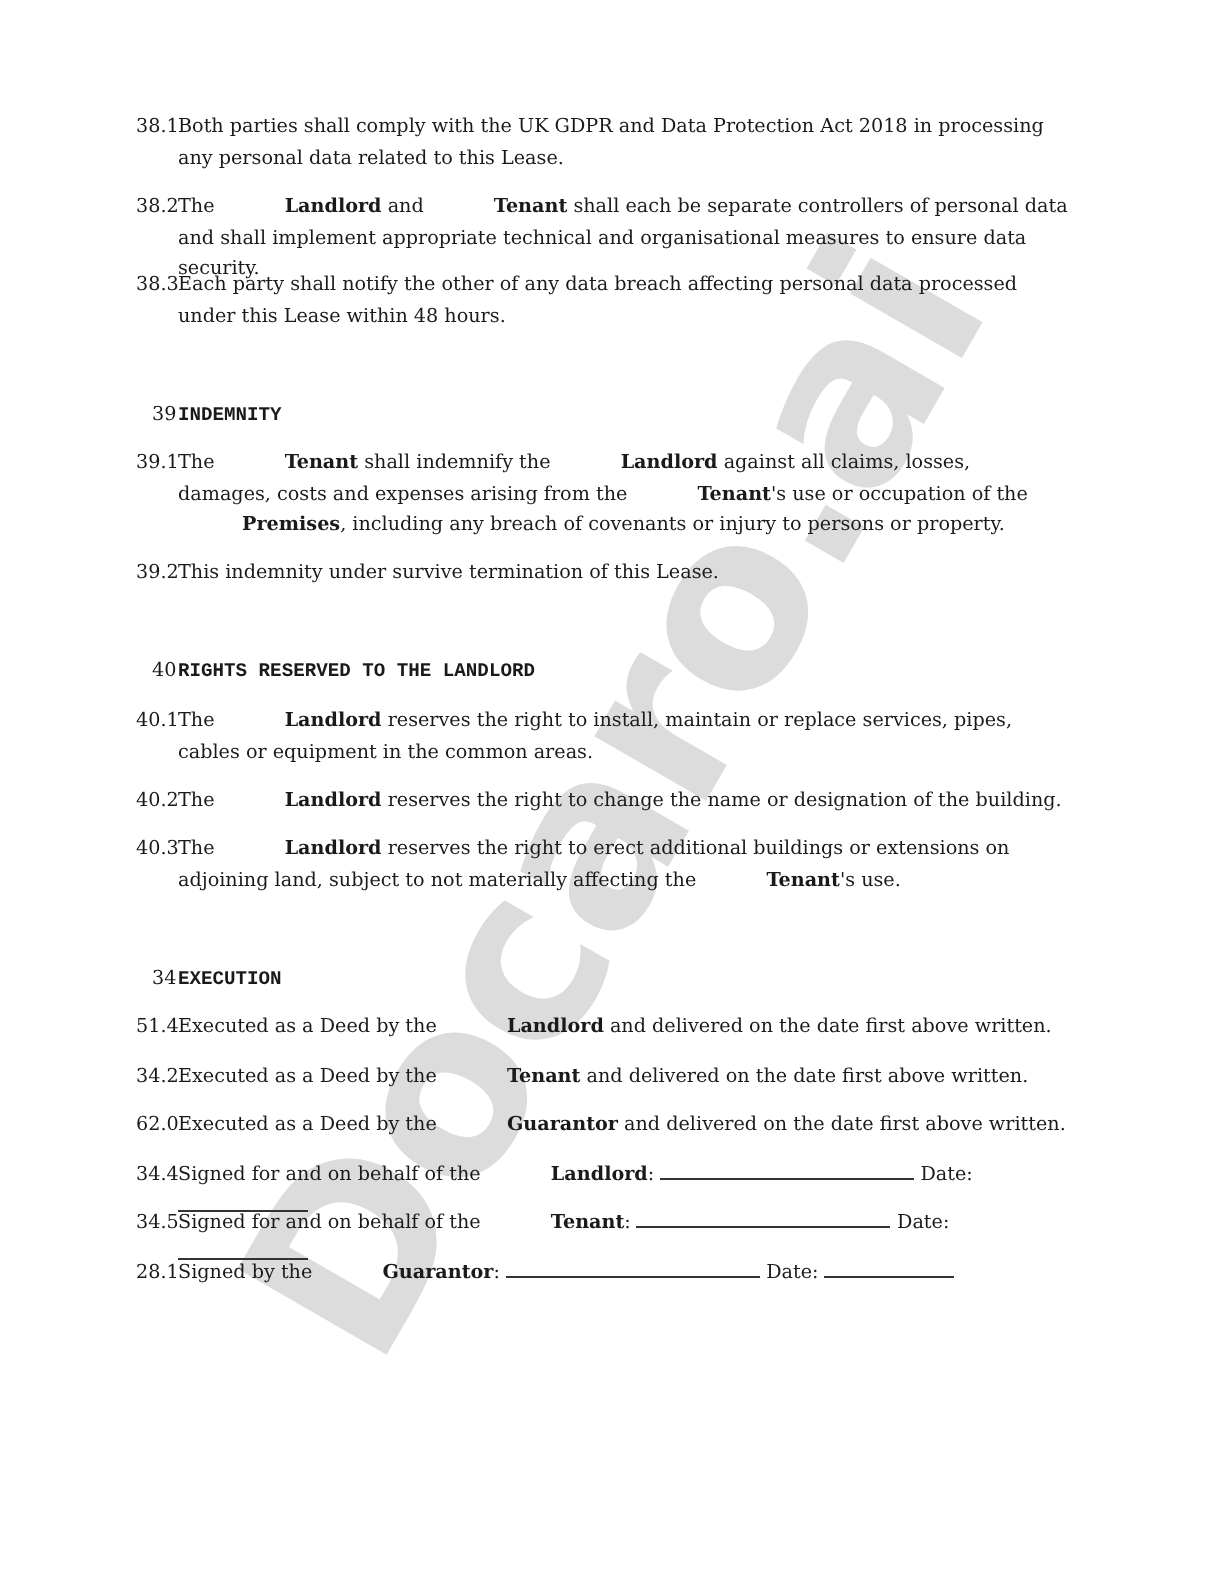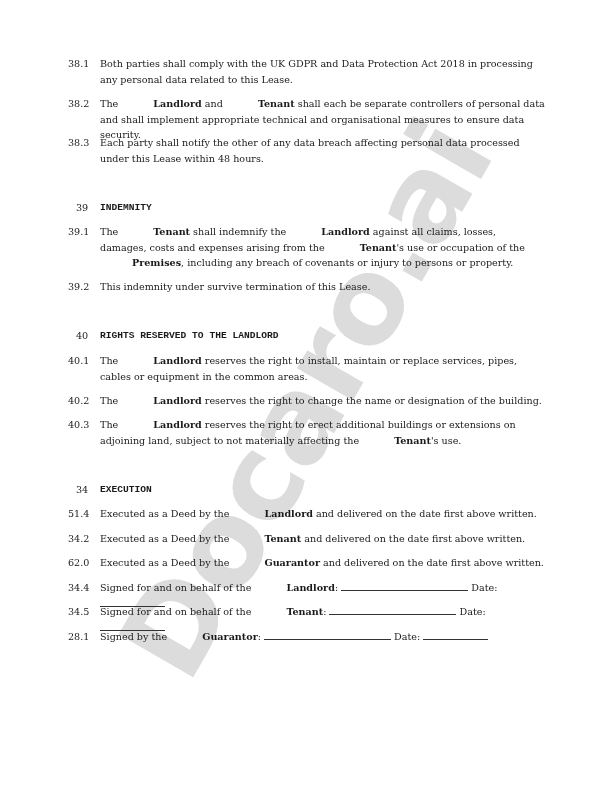--- a/index.html
+++ b/index.html
@@ -15,21 +15,21 @@
     font-family: "DejaVu Sans", "Liberation Sans", sans-serif;
     font-weight: bold; font-size: 118px; letter-spacing: -2px;
     color: #dcdcdc; white-space: nowrap; z-index: 0; line-height: 1;
   }
   .content { position: absolute; left: 0; top: 0; width: 612px; z-index: 1; }
   .clause {
     position: absolute; left: 0; width: 612px;
     font-size: 9.6px; line-height: 15.6px;
   }
   .num { position: absolute; left: 68px; top: 0; width: 30px; }
-  .text { position: absolute; left: 100px; top: 0; width: 445px; }
+  .text { position: absolute; left: 89px; top: 0; width: 445px; }
   .heading .num { left: 76px; font-weight: normal; }
   .heading .text { font-weight: bold; font-family: Liberation Mono, monospace; }
   b { font-weight: bold; margin-left: 32px; }
   .blank { display: inline-block; border-bottom: 0.8px solid #333; height: 9px; vertical-align: baseline; }
   .blank-long { width: 127px; }
   .blank-short { width: 65px; }
 </style>
 </head>
 <body>
 

